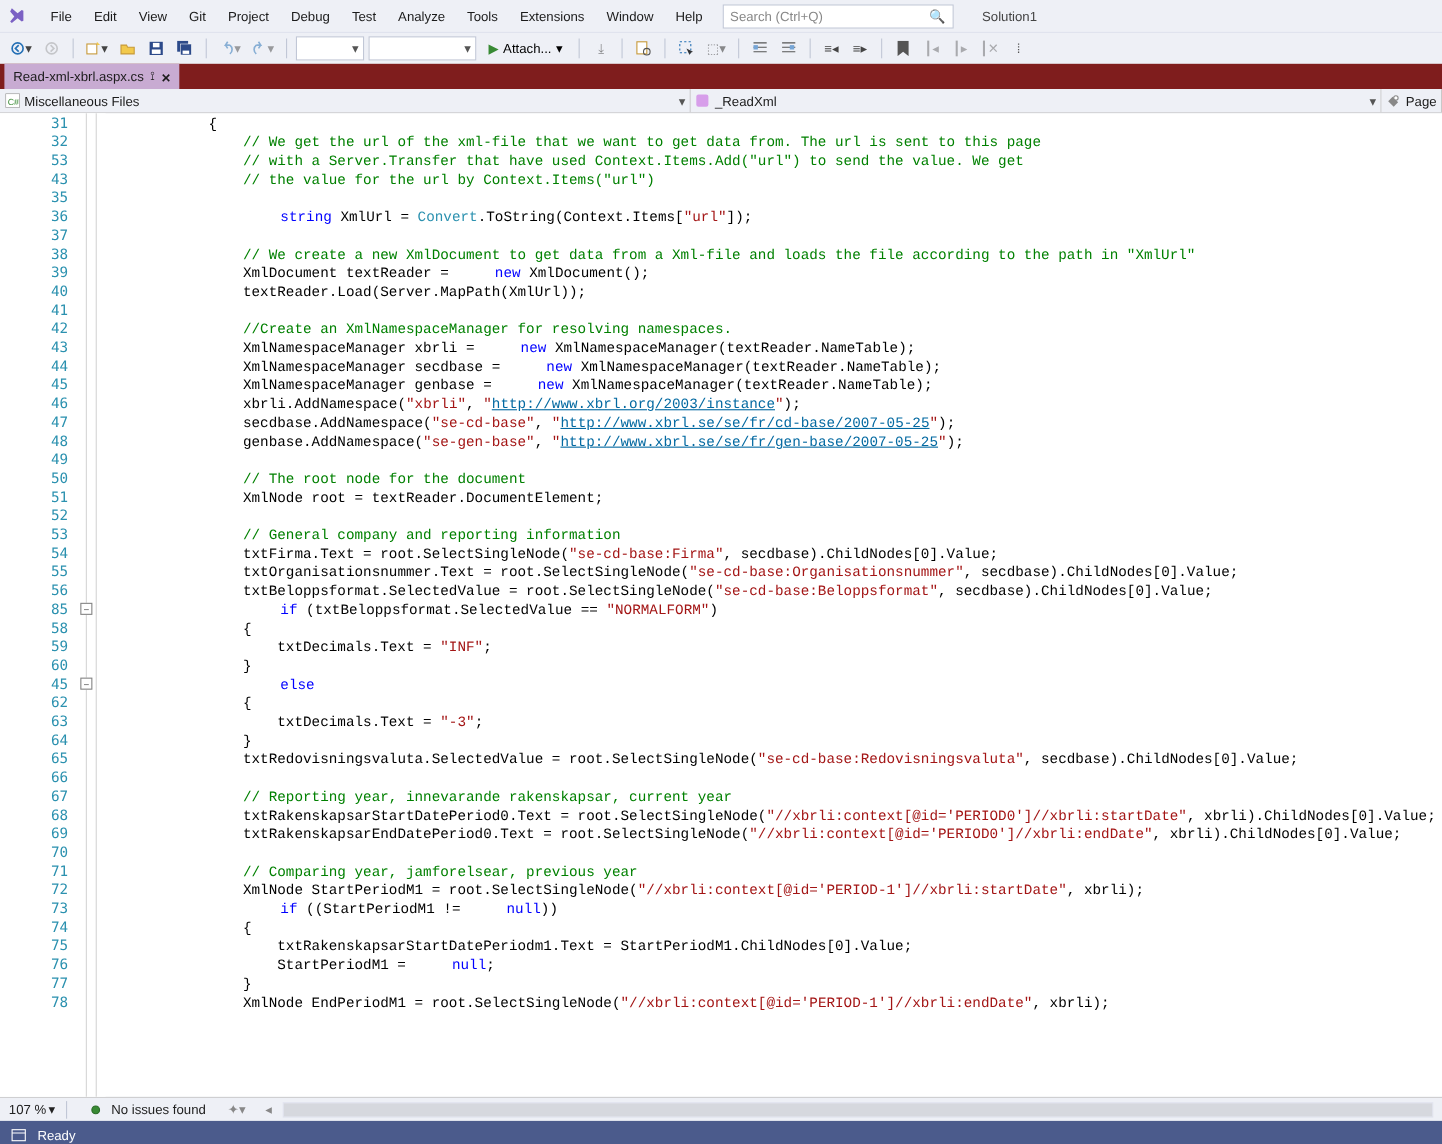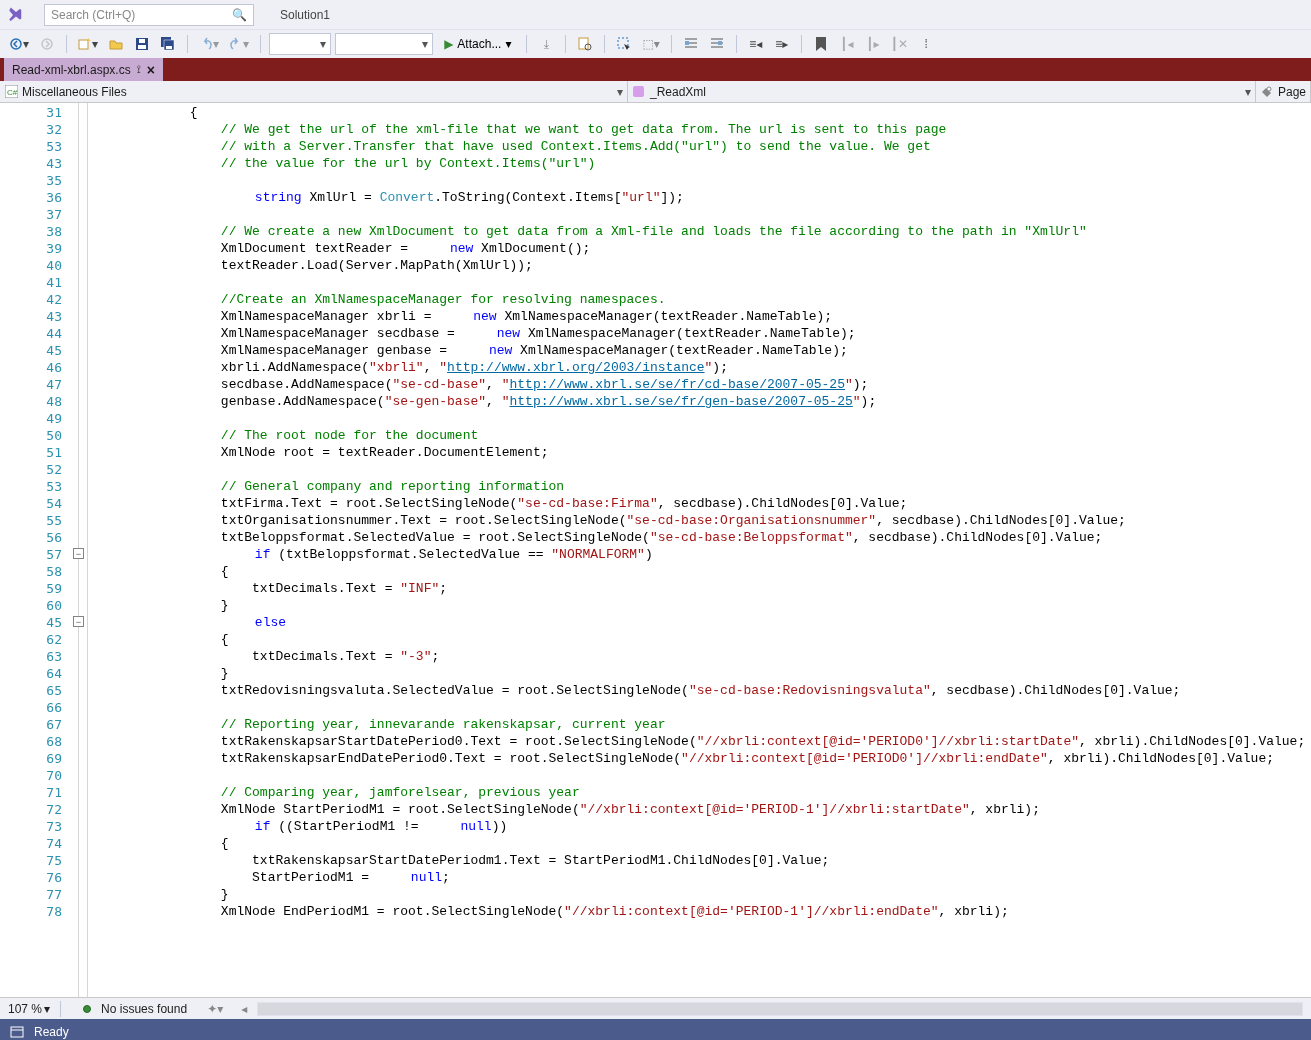--- a/index.html
+++ b/index.html
@@ -104,20 +104,34 @@
 </style>
 </head>
 <body>
 
 <div class="menubar">
   <span class="logo">
     <svg viewBox="0 0 24 24">
         <path fill="#7b61c4" d="M3 6l5 6-5 6 2 2 7-6 5 4 2-1V5l-2-1-5 4-7-6z"></path>
       </svg>
   </span>
+  <div id="menu-items" style="display:flex;">
+      <span class="item">File</span>
+      <span class="item">Edit</span>
+      <span class="item">View</span>
+      <span class="item">Git</span>
+      <span class="item">Project</span>
+      <span class="item">Debug</span>
+      <span class="item">Test</span>
+      <span class="item">Analyze</span>
+      <span class="item">Tools</span>
+      <span class="item">Extensions</span>
+      <span class="item">Window</span>
+      <span class="item">Help</span>
+    </div>
   <div class="searchbox">
     <span>Search (Ctrl+Q)</span>
     <span class="mag">🔍</span>
   </div>
   <span class="solname">Solution1</span>
 </div>
 
 <div class="toolbar">
   <span class="tb-btn"><svg width="14" height="14">
         <circle cx="7" cy="7" r="5" fill="none" stroke="#2570b5" stroke-width="1.5"></circle>
@@ -276,21 +290,21 @@
       <div class="ln">47</div>
       <div class="ln">48</div>
       <div class="ln">49</div>
       <div class="ln">50</div>
       <div class="ln">51</div>
       <div class="ln">52</div>
       <div class="ln">53</div>
       <div class="ln">54</div>
       <div class="ln">55</div>
       <div class="ln">56</div>
-      <div class="ln">57</div>
+      <div class="ln">85</div>
       <div class="ln">58</div>
       <div class="ln">59</div>
       <div class="ln">60</div>
       <div class="ln">45</div>
       <div class="ln">62</div>
       <div class="ln">63</div>
       <div class="ln">64</div>
       <div class="ln">65</div>
       <div class="ln">66</div>
       <div class="ln">67</div>

